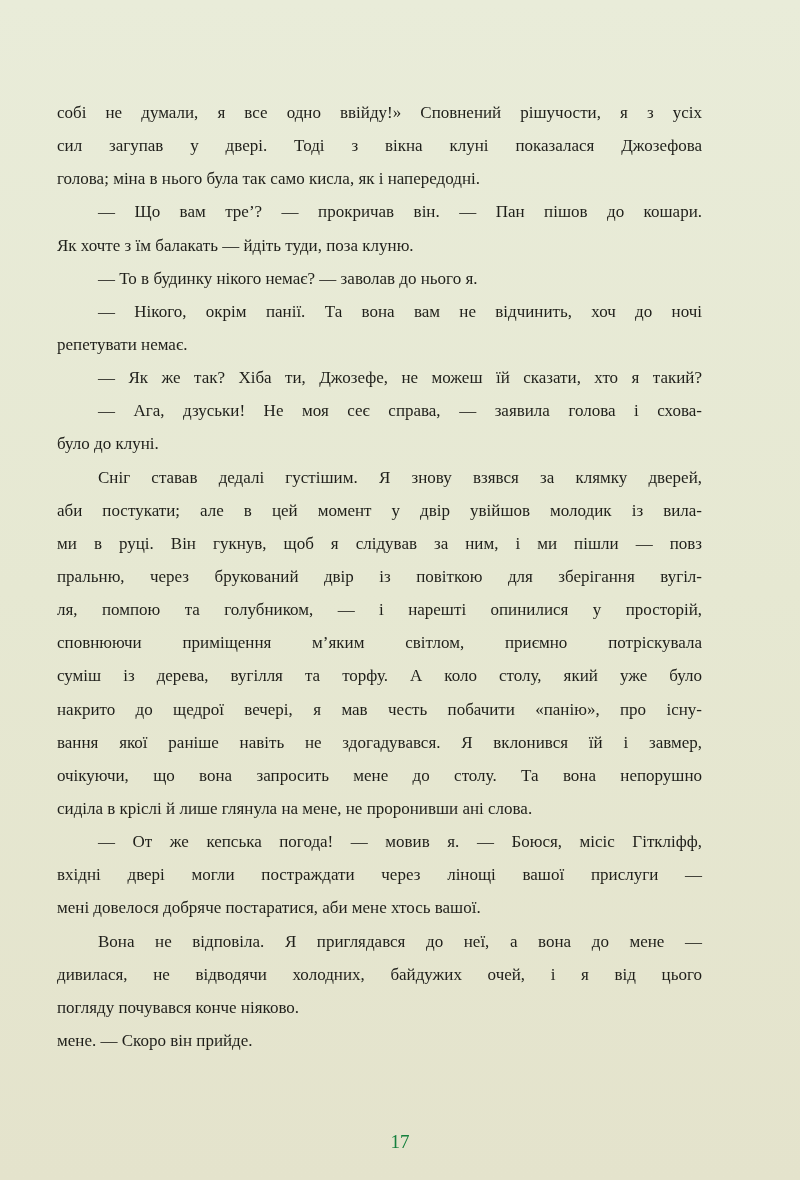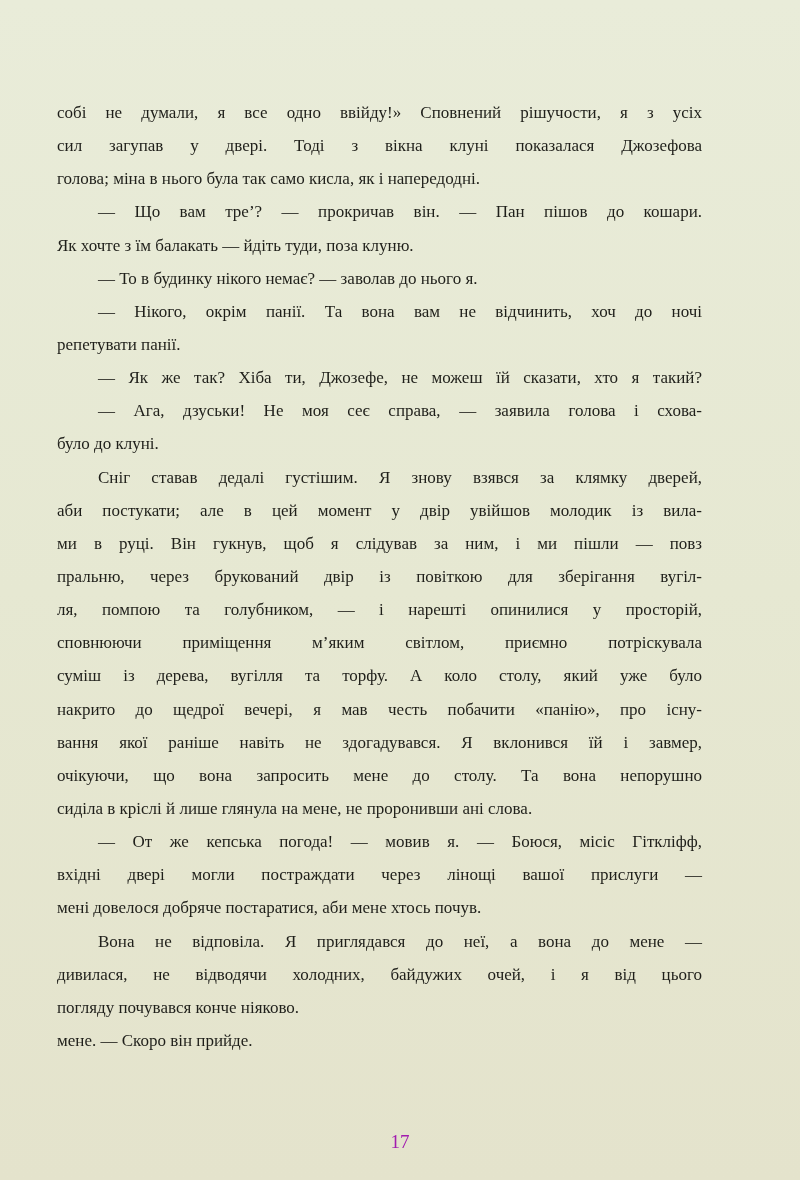--- a/index.html
+++ b/index.html
@@ -36,51 +36,51 @@
     .line.indent {
       padding-left: 41px;
     }
     .page-number {
       position: absolute;
       left: 0;
       width: 800px;
       top: 1131px;
       text-align: center;
       font-size: 19px;
-      color: #a21caf;
+      color: #15803d;
     }
   </style>
 </head>
 <body>
 
 <div class="page">
   <div class="line">собі не думали, я все одно ввійду!» Сповнений рішучости, я з усіх</div>
   <div class="line">сил загупав у двері. Тоді з вікна клуні показалася Джозефова</div>
   <div class="line last">голова; міна в нього була так само кисла, як і напередодні.</div>
   <div class="line indent">— Що вам тре’? — прокричав він. — Пан пішов до кошари.</div>
   <div class="line last">Як хочте з їм балакать — йдіть туди, поза клуню.</div>
   <div class="line indent last">— То в будинку нікого немає? — заволав до нього я.</div>
   <div class="line indent">— Нікого, окрім панії. Та вона вам не відчинить, хоч до ночі</div>
-  <div class="line last">репетувати панії.</div>
+  <div class="line last">репетувати немає.</div>
   <div class="line indent">— Як же так? Хіба ти, Джозефе, не можеш їй сказати, хто я такий?</div>
   <div class="line indent">— Ага, дзуськи! Не моя сеє справа, — заявила голова і схова-</div>
   <div class="line last">було до клуні.</div>
   <div class="line indent">Сніг ставав дедалі густішим. Я знову взявся за клямку дверей,</div>
   <div class="line">аби постукати; але в цей момент у двір увійшов молодик із вила-</div>
   <div class="line">ми в руці. Він гукнув, щоб я слідував за ним, і ми пішли — повз</div>
   <div class="line">пральню, через брукований двір із повіткою для зберігання вугіл-</div>
   <div class="line">ля, помпою та голубником, — і нарешті опинилися у просторій,</div>
   <div class="line">сповнюючи приміщення м’яким світлом, приємно потріскувала</div>
   <div class="line">суміш із дерева, вугілля та торфу. А коло столу, який уже було</div>
   <div class="line">накрито до щедрої вечері, я мав честь побачити «панію», про існу-</div>
   <div class="line">вання якої раніше навіть не здогадувався. Я вклонився їй і завмер,</div>
   <div class="line">очікуючи, що вона запросить мене до столу. Та вона непорушно</div>
   <div class="line last">сиділа в кріслі й лише глянула на мене, не проронивши ані слова.</div>
   <div class="line indent">— От же кепська погода! — мовив я. — Боюся, місіс Гіткліфф,</div>
   <div class="line">вхідні двері могли постраждати через лінощі вашої прислуги —</div>
-  <div class="line last">мені довелося добряче постаратися, аби мене хтось почув.</div>
+  <div class="line last">мені довелося добряче постаратися, аби мене хтось вашої.</div>
   <div class="line indent">Вона не відповіла. Я приглядався до неї, а вона до мене —</div>
   <div class="line">дивилася, не відводячи холодних, байдужих очей, і я від цього</div>
   <div class="line last">погляду почувався конче ніяково.</div>
   <div class="line last">мене. — Скоро він прийде.</div>
 </div>
 
 <div class="page-number">17</div>
 
 </body></html>

